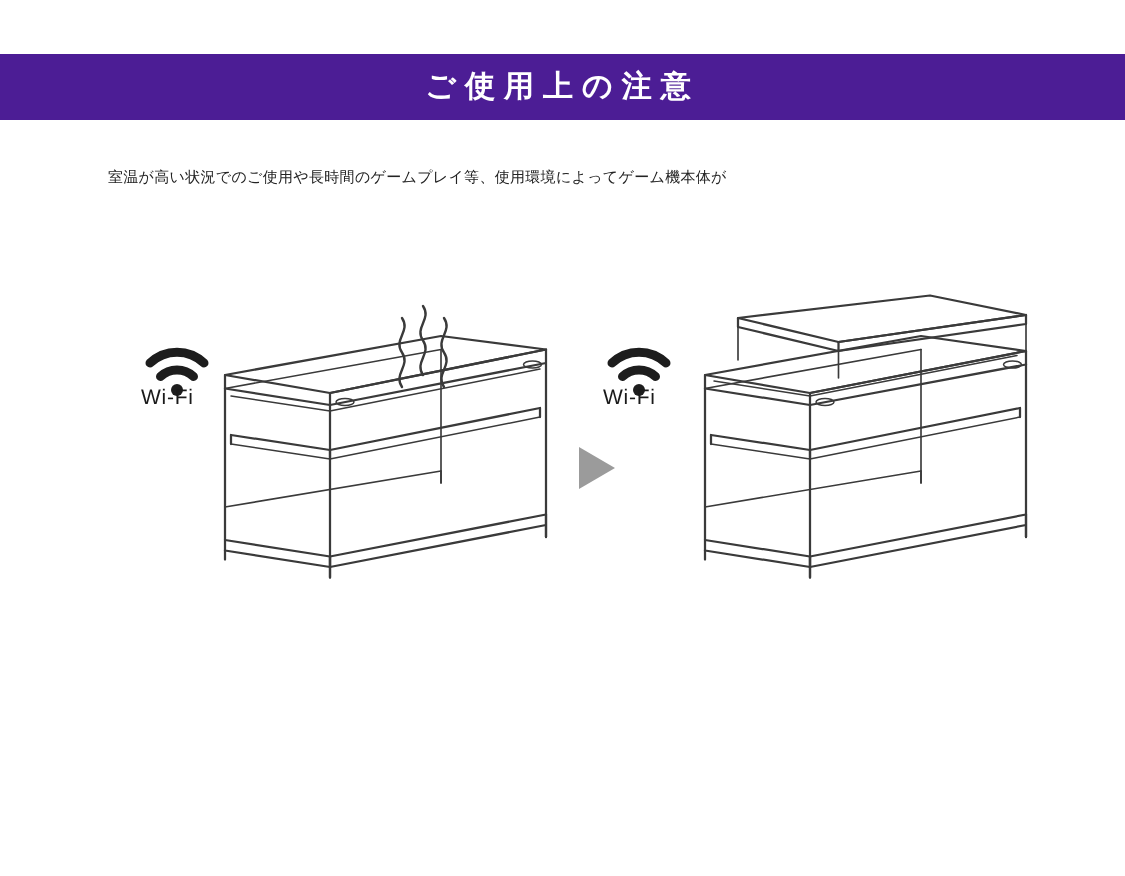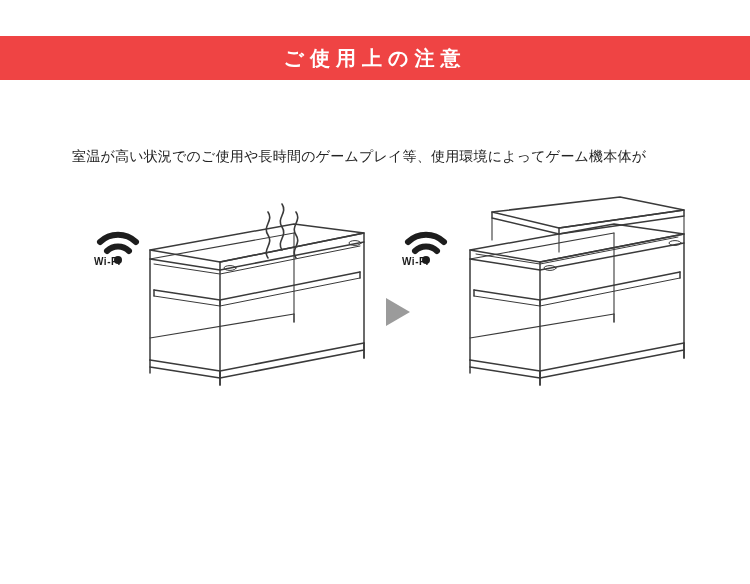--- a/index.html
+++ b/index.html
@@ -21,44 +21,43 @@
     background: #ffffff;
     box-sizing: border-box;
   }
   
   .header-band {
     position: absolute;
     left: 0;
     top: 36px;
     width: 750px;
     height: 44px;
-    background: #ef4444;
+    background: #4c1d95;
   }
   .header-band .title {
     position: absolute;
     left: 0;
     top: 0;
     width: 750px;
     height: 44px;
     line-height: 44px;
     text-align: center;
     color: #ffffff;
     font-size: 20px;
     letter-spacing: 6px;
     font-weight: bold;
     font-family: "Liberation Serif", serif;
   }
   
   .para {
     position: absolute;
-    font-size: 14px;
+    font-size: 10px;
     line-height: 29px;
     color: #232323;
     letter-spacing: 0.2px;
-    margin-top: 38px;
   }
   .para-top {
     left: 72px;
     top: 104px;
     width: 614px;
   }
   .para-bottom {
     left: 72px;
     top: 420px;
     width: 614px;
@@ -77,22 +76,22 @@
     left: 72px;
     top: 190px;
     width: 614px;
     height: 215px;
   }
   .illo svg {
     display: block;
   }
   .wifi-label {
     position: absolute;
-    font-size: 10px;
-    font-weight: bold;
+    font-size: 14px;
+    font-weight: normal;
     color: #1a1a1a;
     letter-spacing: 0.5px;
   }
   .wifi-label.left { left: 22px; top: 66px; }
   .wifi-label.right { left: 330px; top: 66px; }
   
   .spacer-bottom {
     position: absolute;
     left: 0;
     top: 520px;

